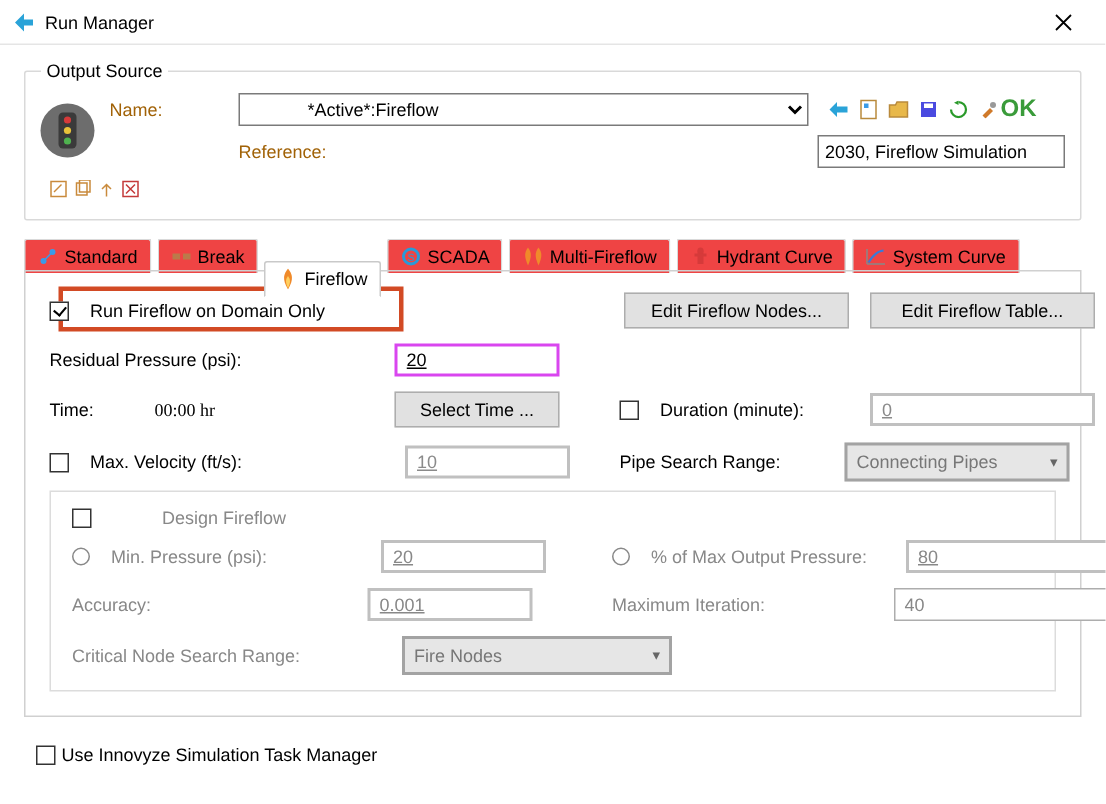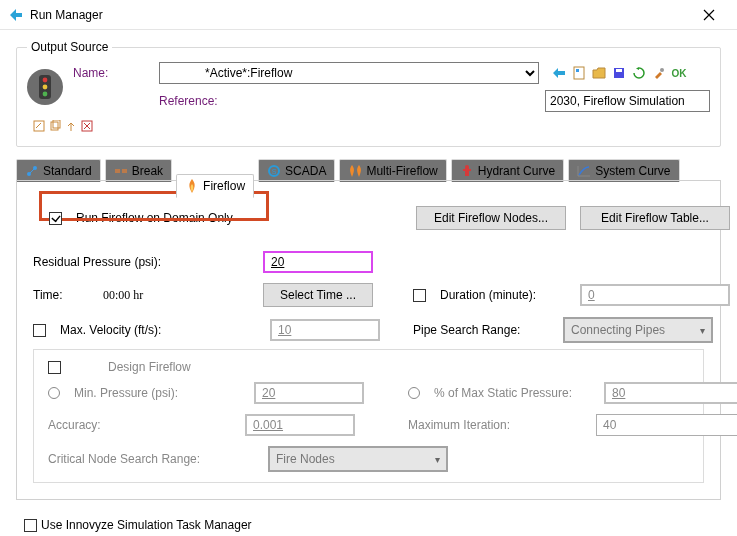--- a/index.html
+++ b/index.html
@@ -36,44 +36,44 @@
   }
   fieldset.output-source legend { padding: 0 4px; color: #000; }
   .os-icon {
     width: 36px; height: 36px; border-radius: 50%;
     background: #6d6d6d;
     display: flex; align-items: center; justify-content: center;
     margin-right: 8px;
     grid-row: span 2;
   }
   .os-grid { display: grid; grid-template-columns: 40px 80px 1fr auto; gap: 6px 6px; align-items: center;}
-  .os-label { color: #701a75; }
+  .os-label { color: #a16207; }
   select.name-select, input.ref-input {
     width: 100%; height: 22px;
     border: 1px solid #7a7a7a; background: #fff;
     font: inherit; padding: 0 4px;
   }
   select.name-select { appearance: auto; padding-left: 41px; }
   .ref-input { }
   .icon-row { display:flex; gap:4px; align-items:center; padding-left:6px;}
   .mini-icon {
     width:16px; height:16px; display:flex; align-items:center; justify-content:center;
     font-size:12px;
   }
-  .ok-text { color:#3a9b3a; font-weight:bold; font-size:10px;}
+  .ok-text { color:#3a9b3a; font-weight:bold; font-size:16px;}
   .tabs {
     display:flex; gap:4px; align-items:flex-end;
     border-bottom: none;
     margin-top: 4px;
   }
   .tab {
     display:flex; align-items:center; gap:4px;
     border:1px solid #d9d9d9; border-bottom:none;
     padding: 4px 8px;
-    background:#737373;
+    background:#ef4444;
     border-radius: 2px 2px 0 0;
     cursor:pointer;
     position:relative;
     top:1px;
   }
   .tab.active {
     border-color:#c9c9c9;
     background:#fff;
     top:17px;
     z-index:2;
@@ -306,21 +306,21 @@
         </span>
       <span>System Curve</span>
     </div>
   </div>
 
   <div class="panel">
     <div class="highlight-box"></div>
 
     <div class="twocol">
 
-      <div class="row" style="margin:16px;">
+      <div class="row" style="margin:0;">
         <span class="checkbox checked"></span>
         <span>Run Fireflow on Domain Only</span>
       </div>
       <div class="top-buttons">
         <button class="btn wide">Edit Fireflow Nodes...</button>
         <button class="btn wide">Edit Fireflow Table...</button>
       </div>
 
       <div class="row" style="margin:0;">
         <span class="lbl" style="width:220px;">Residual Pressure (psi):</span>
@@ -359,21 +359,21 @@
         <span class="grey">Design Fireflow</span>
       </div>
       <div class="twocol" style="grid-template-columns: 340px 1fr;">
         <div class="row" style="margin:0;">
           <span class="radio"></span>
           <span class="lbl" style="width:170px;">Min. Pressure (psi):</span>
           <input class="text" style="width: 110px;" value="20">
         </div>
         <div class="row" style="margin:0;">
           <span class="radio"></span>
-          <span class="grey" style="width:160px;">% of Max Static Pressure:</span>
+          <span class="grey" style="width:160px;">% of Max Output Pressure:</span>
           <input class="text" style="width: 150px;" value="80">
         </div>
 
         <div class="row" style="margin:0;">
           <span class="lbl" style="width:187px;">Accuracy:</span>
           <input class="text" style="width: 110px;" value="0.001">
         </div>
         <div class="row" style="margin:0;">
           <span class="grey" style="width:178px;">Maximum Iteration:</span>
           <div class="spinner">

